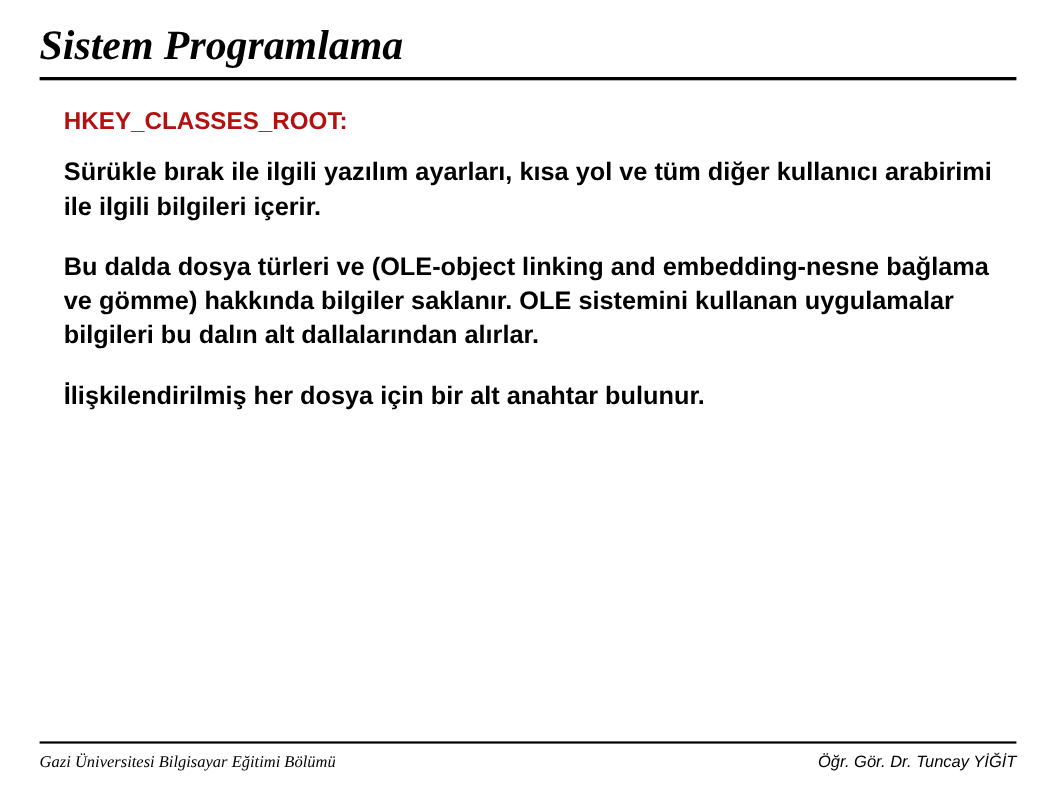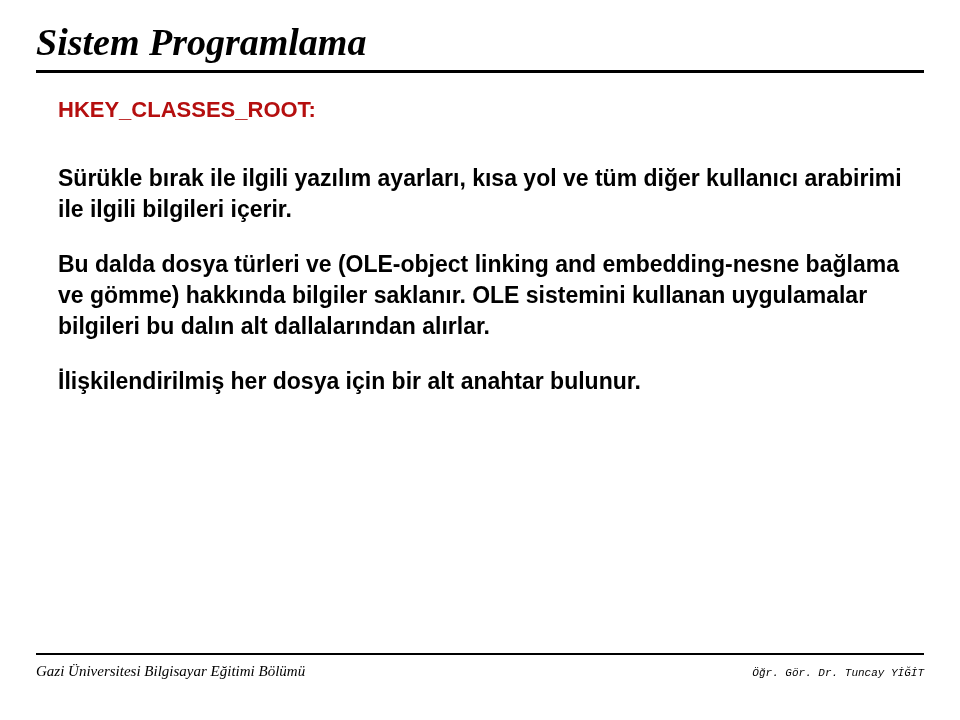--- a/index.html
+++ b/index.html
@@ -30,56 +30,56 @@
     margin-bottom: 24px;
   }
   .content {
     padding: 0 22px;
   }
   .heading {
     color: #b50f0f;
     font-family: Arial, Helvetica, sans-serif;
     font-size: 22px;
     font-weight: bold;
-    margin-bottom: 40px;
+    margin-bottom: 18px;
   }
   .para {
     font-family: Arial, Helvetica, sans-serif;
     font-size: 23px;
     font-weight: bold;
     color: #000;
     line-height: 1.35;
     margin-bottom: 24px;
   }
   .footer {
     position: absolute;
     left: 36px;
     right: 36px;
-    bottom: 40px;
+    bottom: 18px;
   }
   .footer-rule {
     height: 2px;
     background: #000;
     margin-bottom: 8px;
   }
   .footer-row {
     display: flex;
     justify-content: space-between;
     align-items: baseline;
   }
   .footer-left {
     font-family: Georgia, "Times New Roman", serif;
     font-style: italic;
     font-size: 15px;
     color: #000;
   }
   .footer-right {
-    font-family: Liberation Mono, monospace;
+    font-family: Liberation Sans, sans-serif;
     font-style: italic;
-    font-size: 11px;
+    font-size: 15px;
     color: #000;
   }
 </style>
 </head>
 <body>
 
 <div class="page">
   <div class="title">Sistem Programlama</div>
   <div class="title-rule"></div>
 

